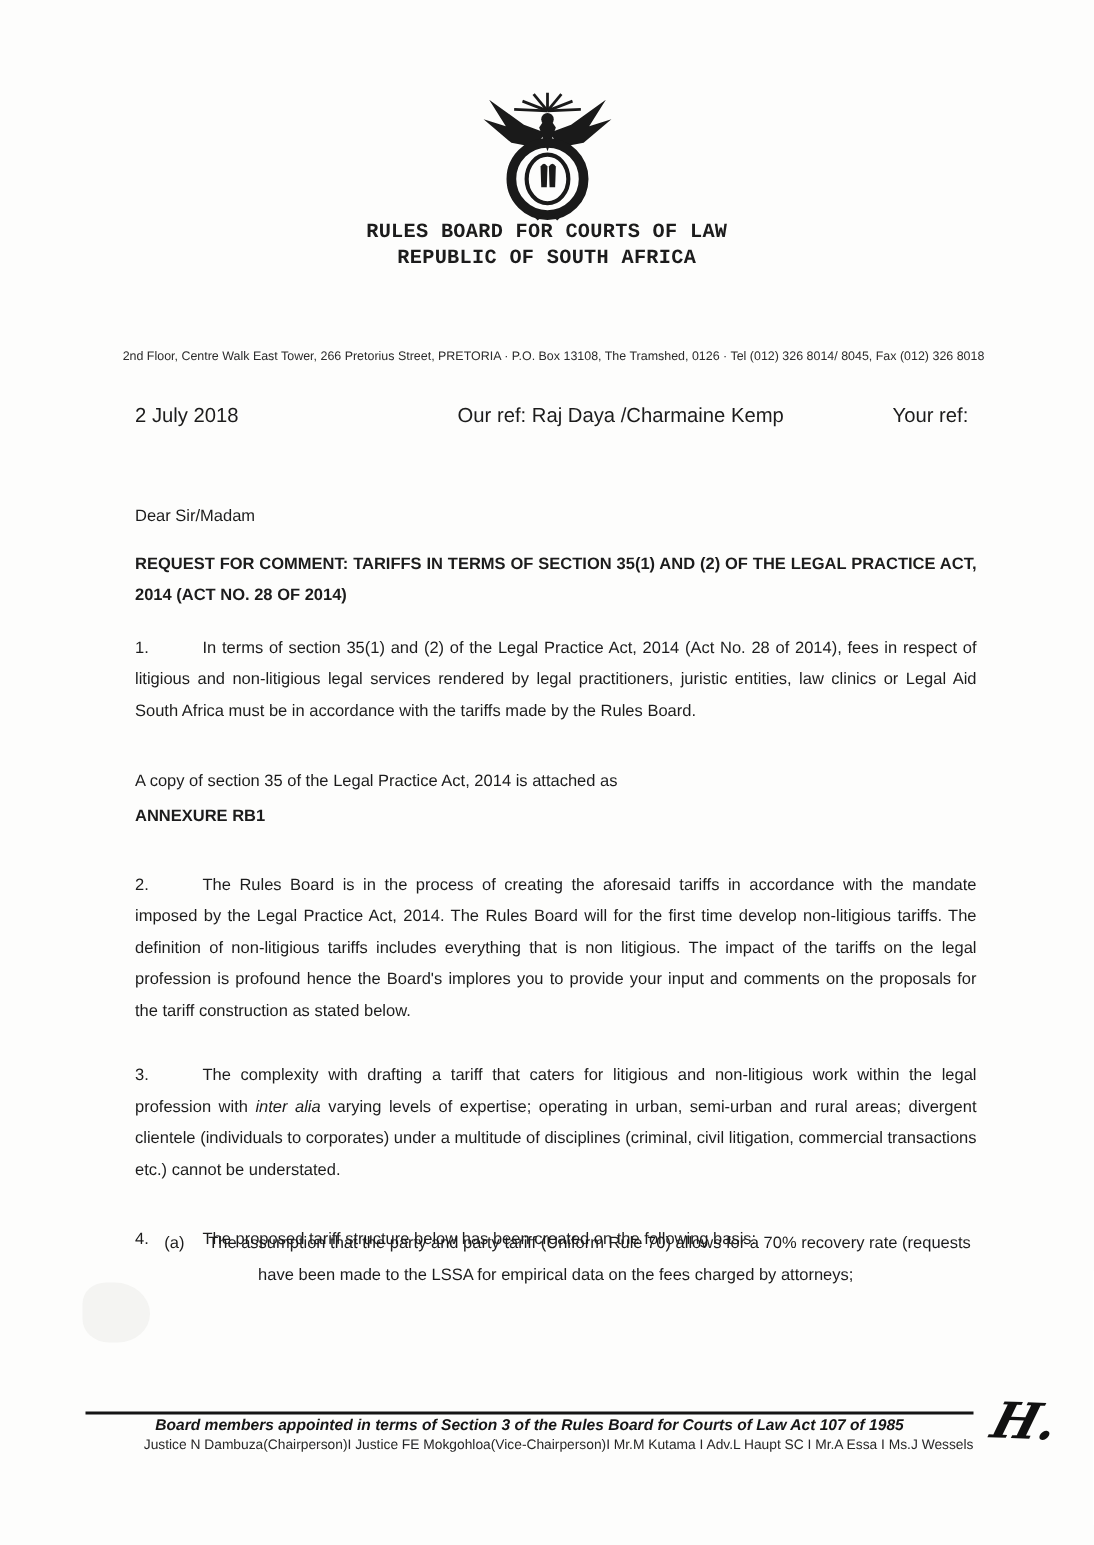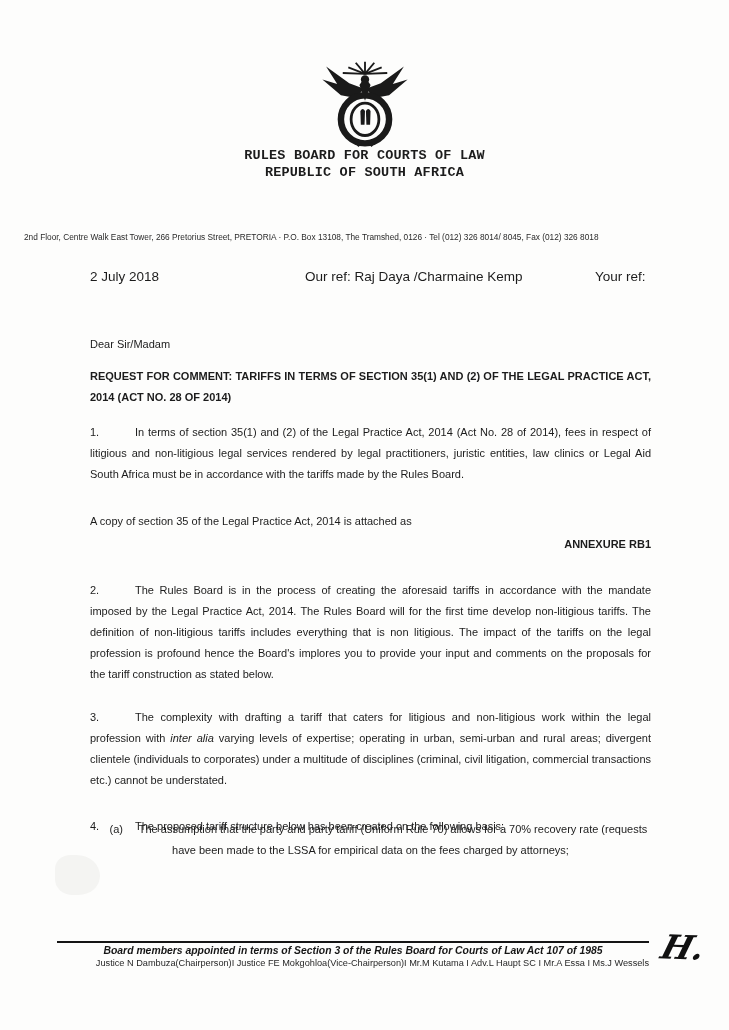--- a/index.html
+++ b/index.html
@@ -23,39 +23,39 @@
     top: 147px; left: 0; right: 0;
     text-align: center;
     font-weight: bold;
     font-size: 13.5px;
     line-height: 17px;
     letter-spacing: .2px;
     font-family: Liberation Mono, monospace;
   }
   .address-line {
     position: absolute;
-    top: 232px; left: 24px; right: 30px;
-    text-align: left;
+    top: 232px; left: 39px; right: 30px;
+    text-align: center;
     font-size: 8.3px;
     color: #2a2a2a;
     white-space: nowrap;
   }
   
   .ref-row { position: absolute; top: 269px; left: 0; right: 0; font-size: 13.5px; }
   .ref-date   { position: absolute; left: 90px;  top: 0; }
   .ref-our    { position: absolute; left: 305px; top: 0; }
   .ref-your   { position: absolute; left: 595px; top: 0; }
   
   .bodycol { position: absolute; left: 90px; width: 561px; font-size: 11px; line-height: 21px; }
   .just { text-align: justify; }
   .salutation   { top: 334px; }
   .subject      { top: 366px; font-weight: bold; }
   .para1        { top: 422px; }
   .attach-line  { top: 511px; }
-  .annexure     { top: 534px; font-weight: bold; text-align: right; }
+  .annexure     { top: 534px; font-weight: bold; text-align: left; }
   .para2        { top: 580px; }
   .para3        { top: 707px; }
   .para4        { top: 816px; }
   .item-a       { top: 819px; text-align: center; }
   .pnum { display: inline-block; width: 45px; }
   .latin { font-style: italic; }
   p { margin: 0; }
   
   .footer {
     position: absolute;

